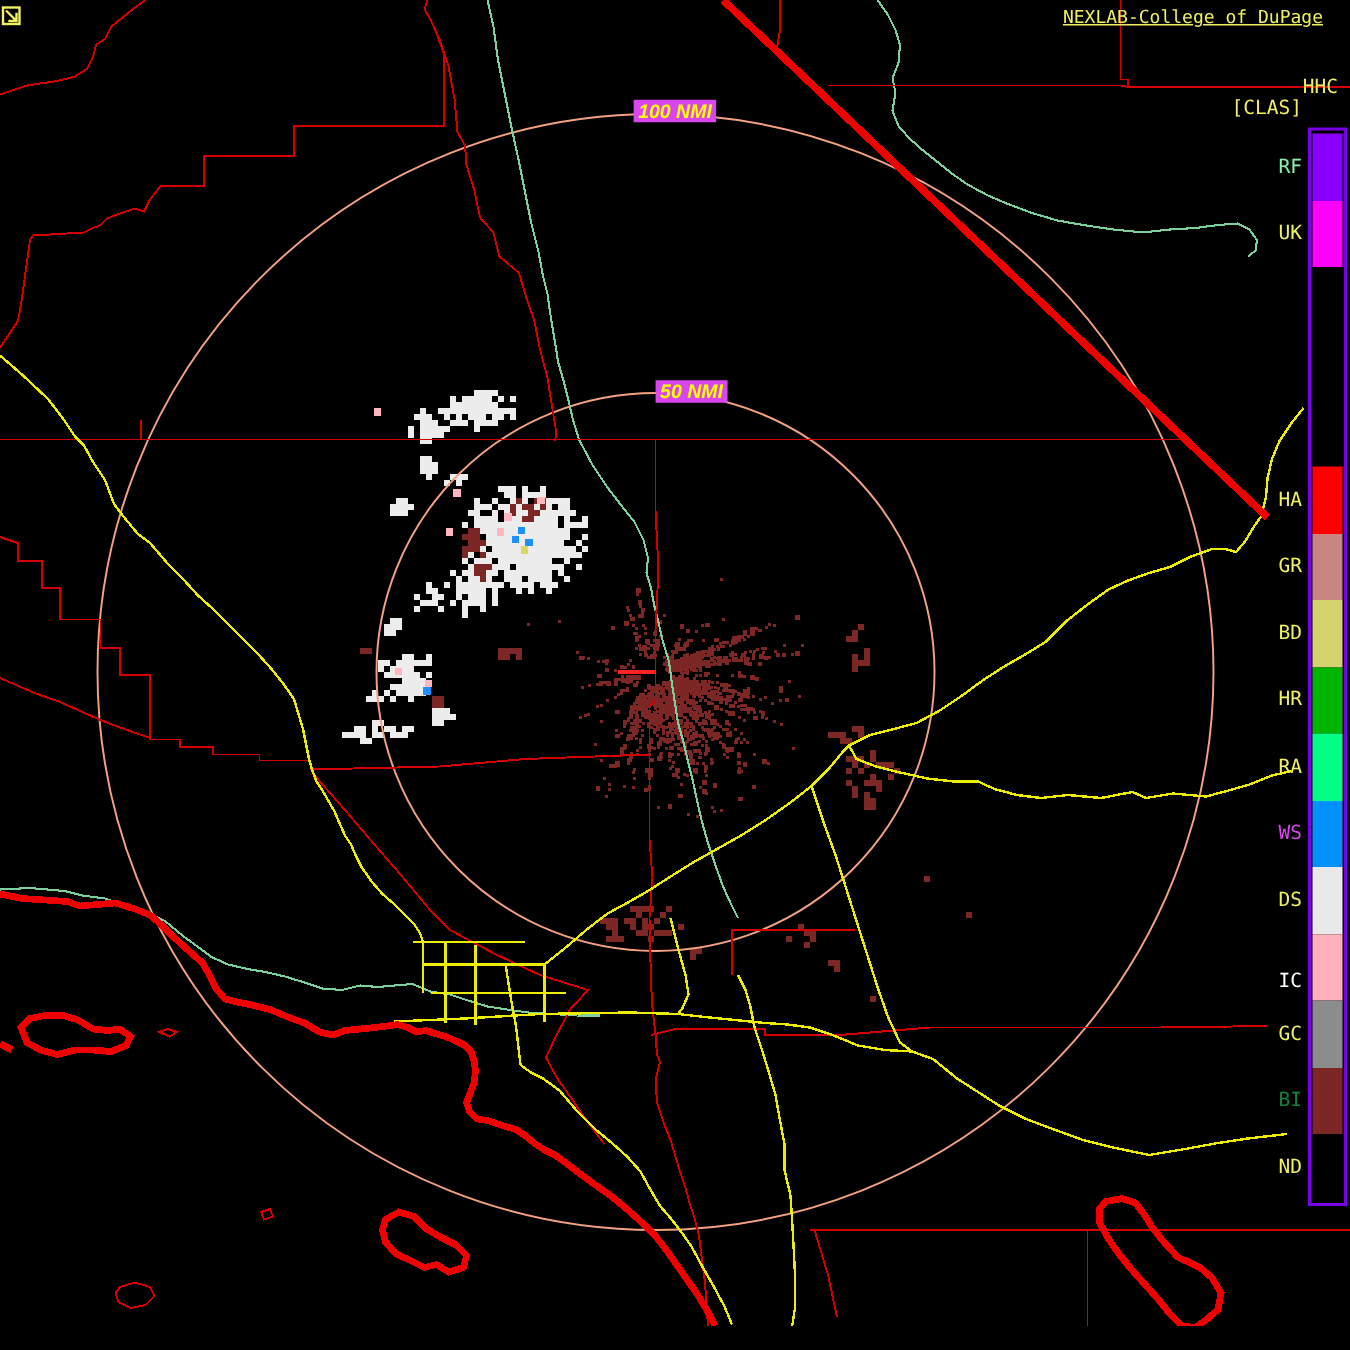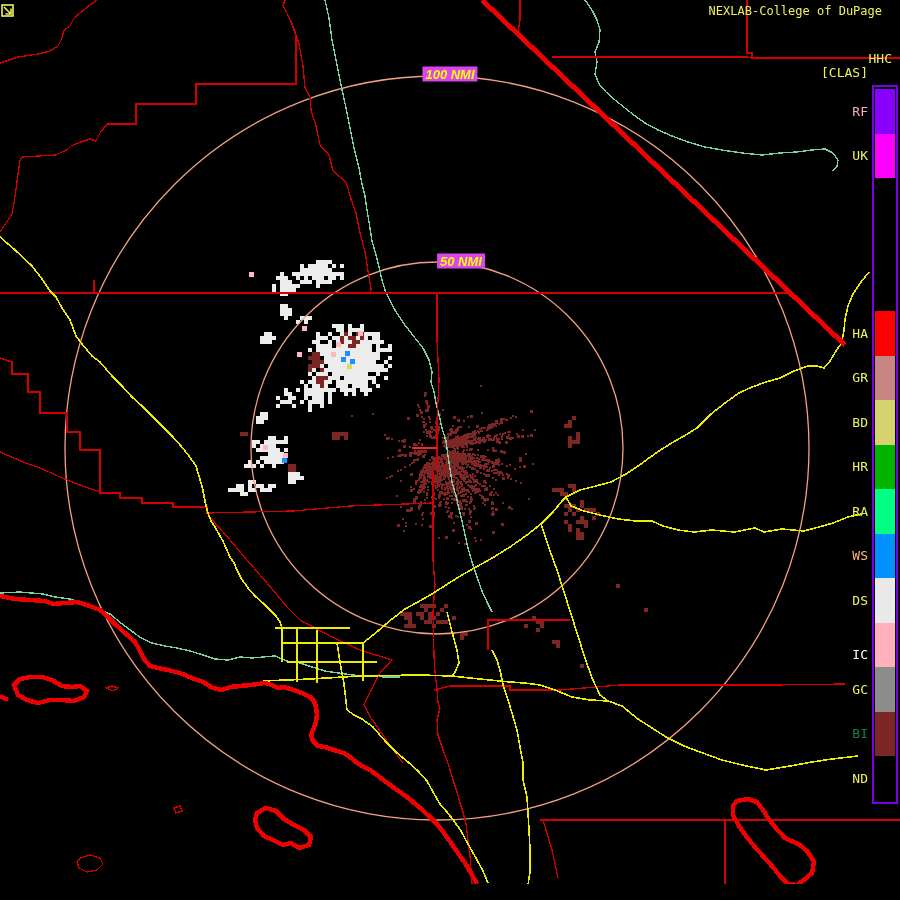--- a/index.html
+++ b/index.html
@@ -1,20 +1,20 @@
 <!DOCTYPE html>
 <html><head>
 <meta charset="utf-8">
 <style>
   html,body{margin:0;padding:0;background:#000;}
   #frame{position:relative;width:900px;height:900px;background:#000;overflow:hidden;
          font-family:"DejaVu Sans Mono","Liberation Mono",monospace;}
   .abs{position:absolute;}
   .ytext{color:#f0f060;font-size:13px;line-height:14px;white-space:pre;}
-  #brand-title{top:4px;right:18px;font-size:12px;line-height:14px;text-align:right;}
+  #brand-title{top:4px;right:18px;font-size:12px;line-height:14px;text-align:right;text-decoration:underline;}
   #cod-logo{top:3px;right:2px;width:15px;height:15px;}
   #product-code{top:52px;right:8px;}
   #product-tag{top:66px;right:32px;}
   .ringlab{transform:translate(-50%,-50%);background:#d946ef;color:#ffff00;
            font-family:"Liberation Sans",sans-serif;font-style:italic;font-weight:bold;
            font-size:13px;line-height:15px;padding:0 3px;white-space:pre;}
   #status-band{left:0;top:884px;width:900px;height:16px;background:#000;}
   #status-text{left:225px;top:881px;width:494px;text-align:center;color:#f0f0f0;
                font-size:14px;line-height:16px;letter-spacing:1.5px;white-space:pre;}
   .leg-label{color:#f0f060;font-size:13px;line-height:14px;right:32px;}
@@ -2082,36 +2082,36 @@
   <svg id="cod-logo" class="abs" viewBox="0 0 15 15">
     <rect x="2" y="2" width="11" height="11" fill="none" stroke="#f0f060" stroke-width="1.6"></rect>
     <path d="M4 4 L11 11 M11 5.5 L11 11 L5.5 11" fill="none" stroke="#f0f060" stroke-width="1.6"></path>
   </svg>
   <div id="product-code" class="abs ytext">HHC</div>
   <div id="product-tag" class="abs ytext">[CLAS]</div>
 
   <div id="legend">
     <div id="legend-bar" class="abs" style="border-color: rgb(122, 0, 232);"></div>
   <div class="abs leg-swatch" style="top: 89px; height: 45px; background: rgb(138, 0, 255);"></div>
-      <div class="abs leg-label" style="top: 105px; color: #f9a8d4;">RF</div>
+      <div class="abs leg-label" style="top: 105px; color: #86efac;">RF</div>
       <div class="abs leg-swatch" style="top: 134px; height: 44px; background: rgb(255, 0, 255);"></div>
       <div class="abs leg-label" style="top: 149px; color: rgb(240, 240, 96);">UK</div>
       <div class="abs leg-swatch" style="top: 178px; height: 133px; background: rgb(0, 0, 0);"></div>
       <div class="abs leg-swatch" style="top: 311px; height: 45px; background: rgb(255, 0, 0);"></div>
       <div class="abs leg-label" style="top: 327px; color: rgb(240, 240, 96);">HA</div>
       <div class="abs leg-swatch" style="top: 356px; height: 44px; background: rgb(201, 132, 132);"></div>
       <div class="abs leg-label" style="top: 371px; color: rgb(240, 240, 96);">GR</div>
       <div class="abs leg-swatch" style="top: 400px; height: 45px; background: rgb(214, 210, 110);"></div>
       <div class="abs leg-label" style="top: 416px; color: rgb(240, 240, 96);">BD</div>
       <div class="abs leg-swatch" style="top: 445px; height: 44px; background: rgb(0, 180, 0);"></div>
       <div class="abs leg-label" style="top: 460px; color: rgb(240, 240, 96);">HR</div>
       <div class="abs leg-swatch" style="top: 489px; height: 45px; background: rgb(0, 255, 133);"></div>
       <div class="abs leg-label" style="top: 505px; color: rgb(240, 240, 96);">RA</div>
       <div class="abs leg-swatch" style="top: 534px; height: 44px; background: rgb(0, 145, 255);"></div>
-      <div class="abs leg-label" style="top: 549px; color: #fdba74; text-align: right;">WS</div>
+      <div class="abs leg-label" style="top: 549px; color: #d946ef; text-align: right;">WS</div>
       <div class="abs leg-swatch" style="top: 578px; height: 45px; background: rgb(233, 233, 233);"></div>
       <div class="abs leg-label" style="top: 594px; color: rgb(240, 240, 96);">DS</div>
       <div class="abs leg-swatch" style="top: 623px; height: 44px; background: rgb(255, 176, 186);"></div>
       <div class="abs leg-label" style="top: 648px; color: #ffffff;">IC</div>
       <div class="abs leg-swatch" style="top: 667px; height: 45px; background: rgb(140, 140, 140);"></div>
       <div class="abs leg-label" style="top: 683px; color: rgb(240, 240, 96);">GC</div>
       <div class="abs leg-swatch" style="top: 712px; height: 44px; background: rgb(124, 38, 38);"></div>
       <div class="abs leg-label" style="top: 727px; color: #15803d; margin-left: 34px;">BI</div>
       <div class="abs leg-swatch" style="top: 756px; height: 45px; background: rgb(0, 0, 0);"></div>
       <div class="abs leg-label" style="top: 772px; color: rgb(240, 240, 96);">ND</div>

